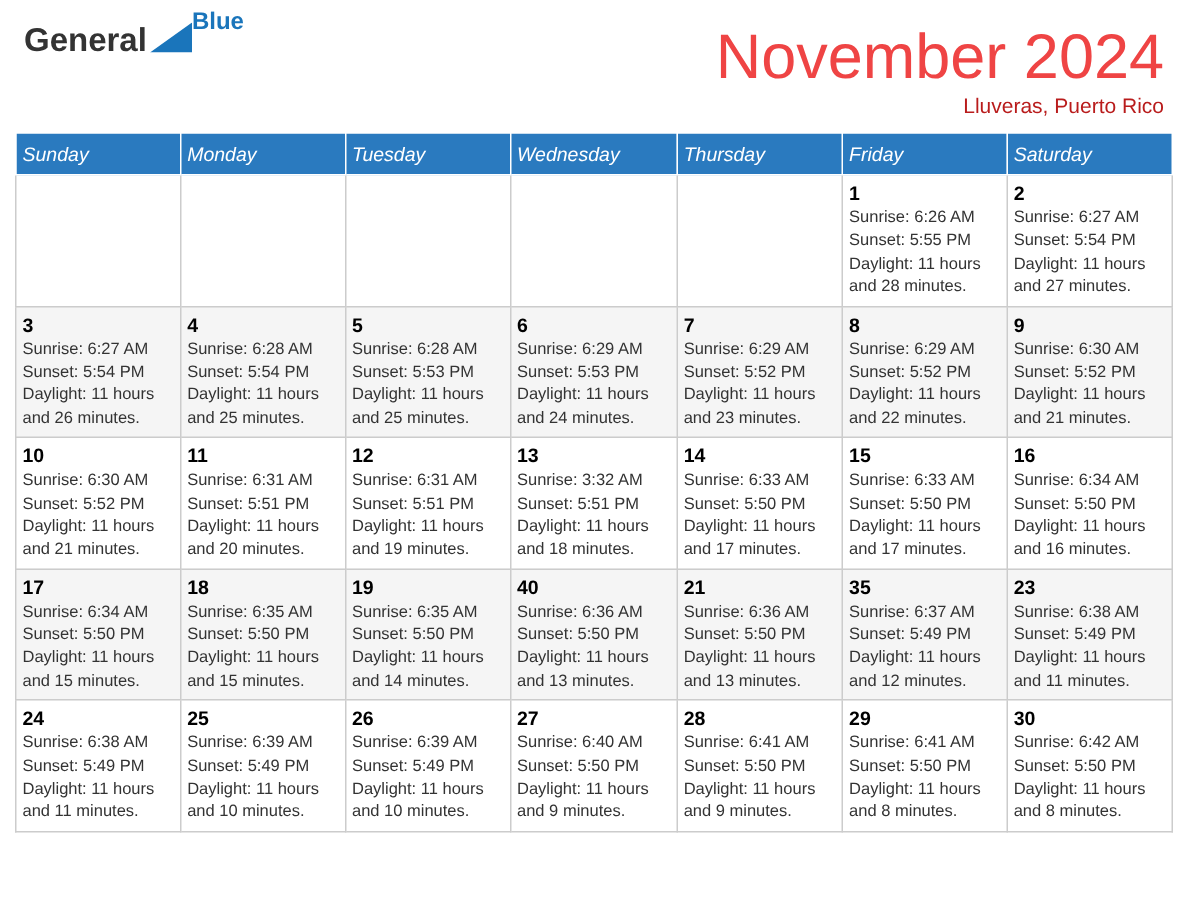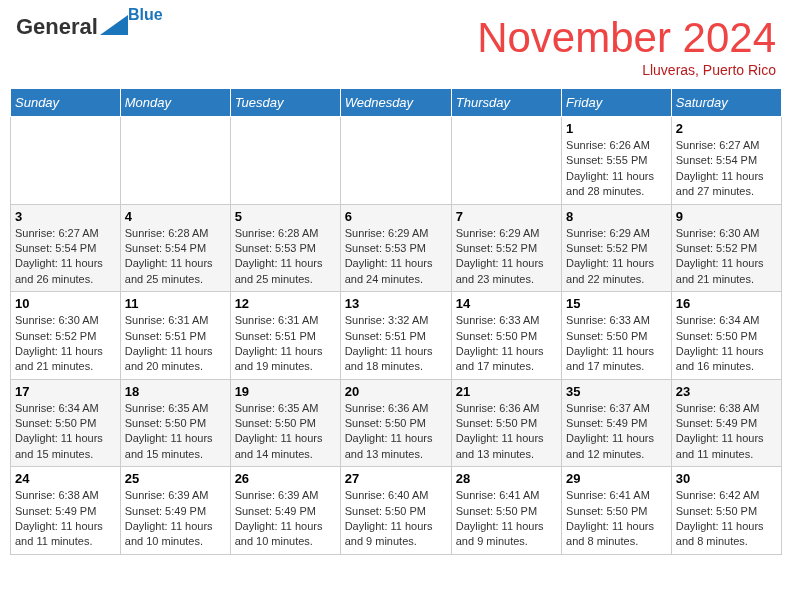--- a/index.html
+++ b/index.html
@@ -227,21 +227,21 @@
 Sunset: 5:50 PM
 Daylight: 11 hours and 15 minutes.</div>
         </td>
         <td>
           <span class="day-num">19</span>
           <div class="day-info">Sunrise: 6:35 AM
 Sunset: 5:50 PM
 Daylight: 11 hours and 14 minutes.</div>
         </td>
         <td>
-          <span class="day-num">20</span>
+          <span class="day-num">40</span>
           <div class="day-info">Sunrise: 6:36 AM
 Sunset: 5:50 PM
 Daylight: 11 hours and 13 minutes.</div>
         </td>
         <td>
           <span class="day-num">21</span>
           <div class="day-info">Sunrise: 6:36 AM
 Sunset: 5:50 PM
 Daylight: 11 hours and 13 minutes.</div>
         </td>

